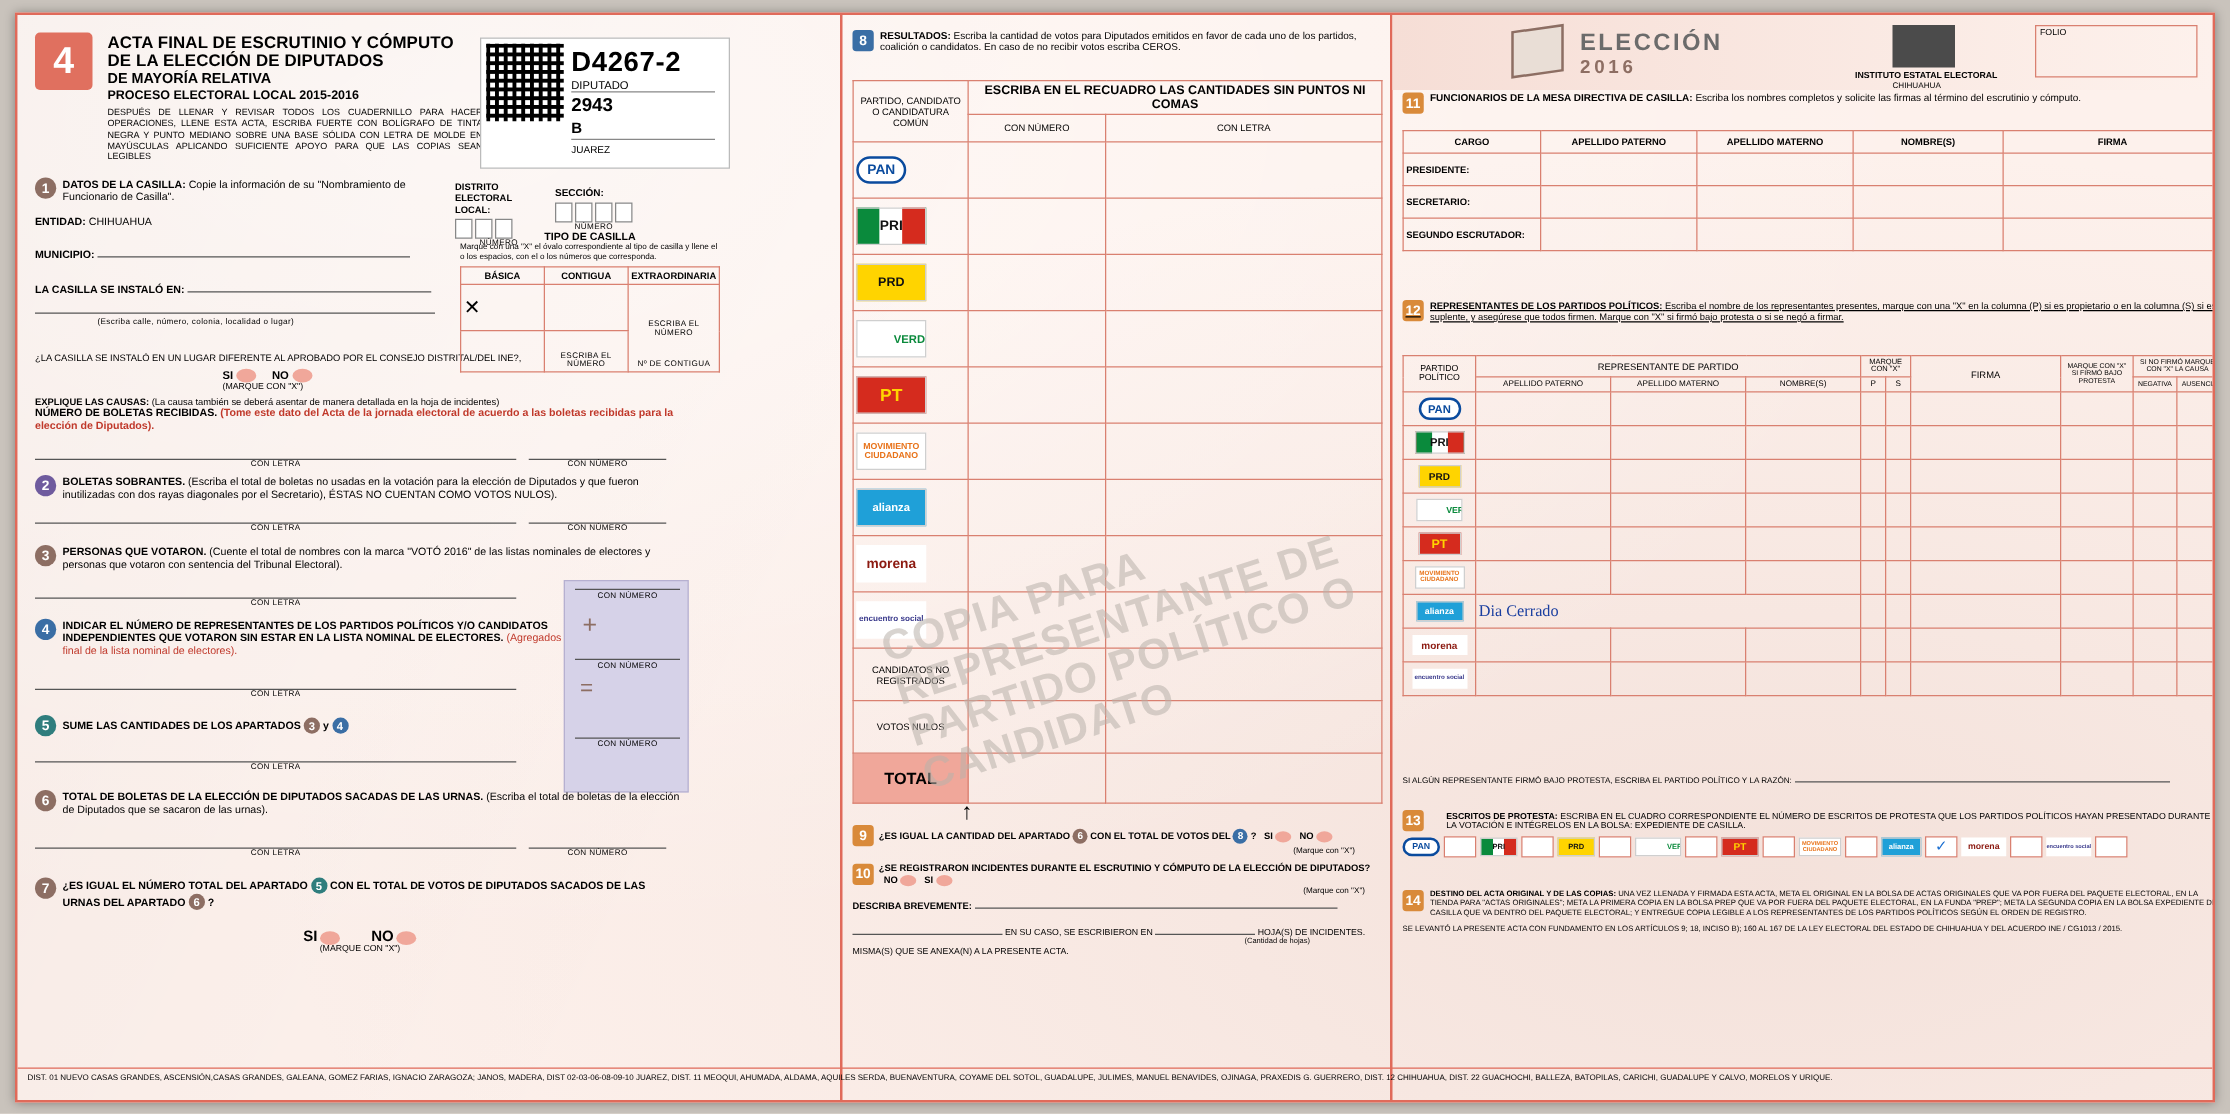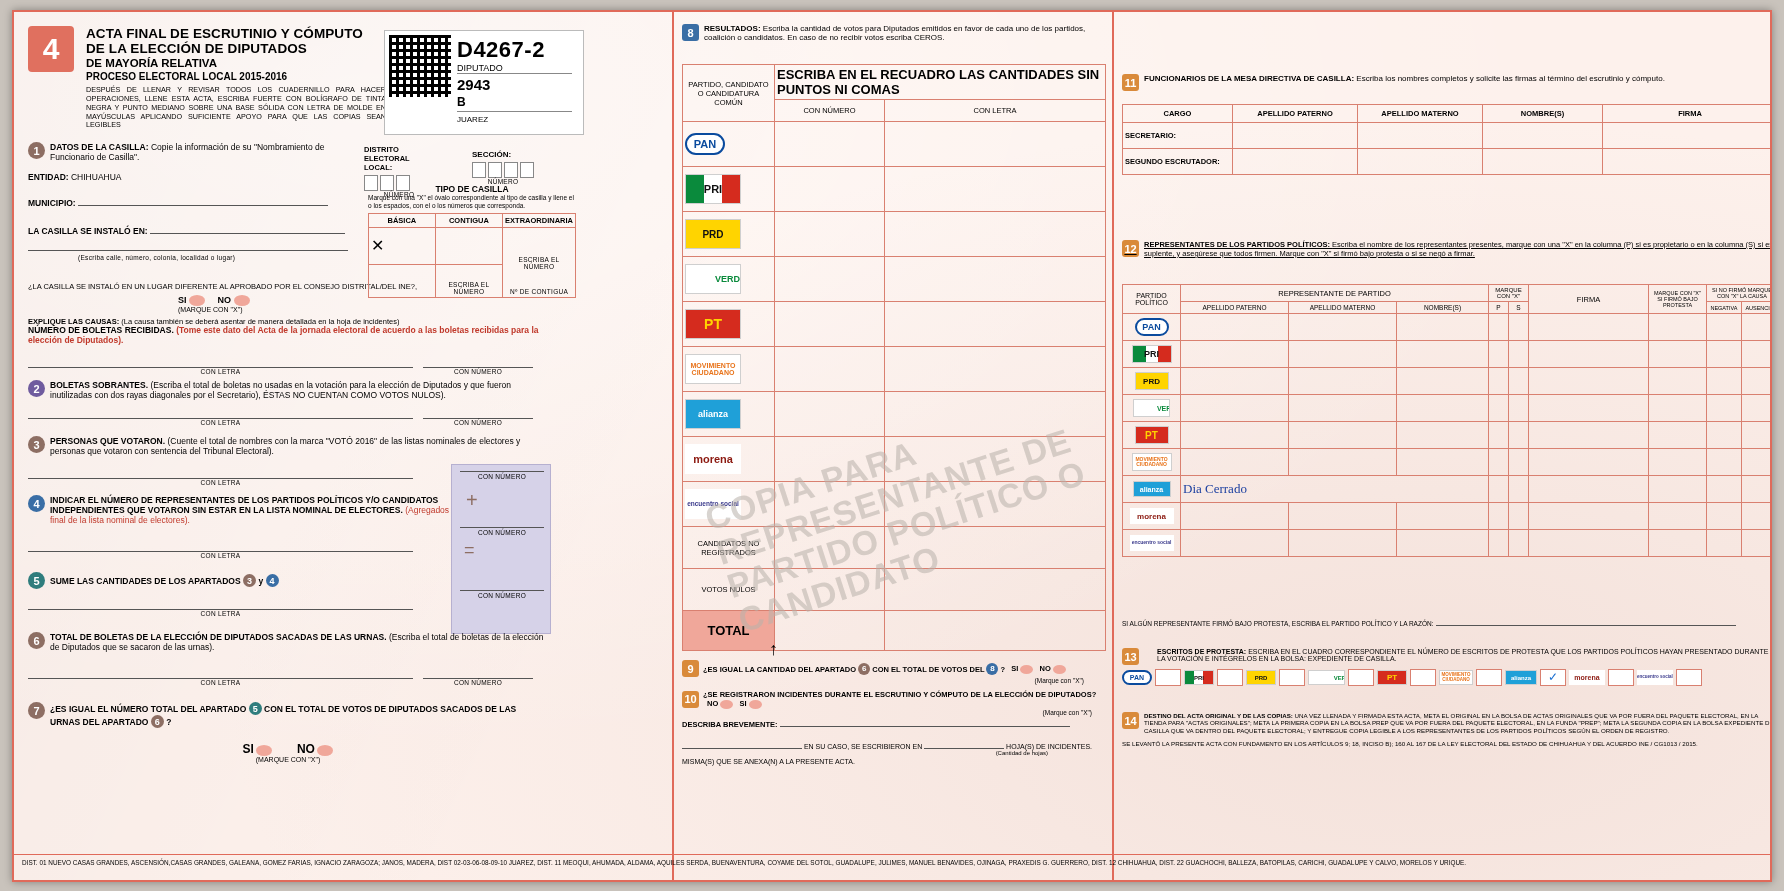--- a/index.html
+++ b/index.html
@@ -178,21 +178,21 @@
 
     <div class="sect" style="left:350px; top:133px;">
       <div style="font-size:7.5px; font-weight:bold; width:70px;">DISTRITO ELECTORAL LOCAL:</div>
       <div class="boxrow" style="margin-top:3px;">
         <div class="minibox"></div>
         <div class="minibox"></div>
         <div class="minibox"></div>
       </div>
       <div class="cap">NÚMERO</div>
     </div>
-    <div class="sect" style="left:430px; top:138px;margin-left:28px;">
+    <div class="sect" style="left:430px; top:138px;">
       <div style="font-size:8px; font-weight:bold;">SECCIÓN:</div>
       <div class="boxrow" style="margin-top:3px;">
         <div class="minibox"></div>
         <div class="minibox"></div>
         <div class="minibox"></div>
         <div class="minibox"></div>
       </div>
       <div class="cap">NÚMERO</div>
     </div>
 
@@ -367,21 +367,21 @@
           <span class="lbl-b">RESULTADOS:</span>
           <span>Escriba la cantidad de votos para Diputados emitidos en favor de cada uno de los partidos, coalición o candidatos. En caso de no recibir votos escriba CEROS.</span>
         </div>
       </div>
     </div>
 
     <table class="gridtbl" style="position:absolute; left:8px; top:52px; width:424px;">
       <tbody>
           <tr>
         <td rowspan="2" style="width:92px; text-align:center; font-size:7.5px; vertical-align:middle;">PARTIDO, CANDIDATO O CANDIDATURA COMÚN</td>
-        <td colspan="2" style="font-weight:bold; font-size:13px; height:26px;margin-left:42px;">ESCRIBA EN EL RECUADRO LAS CANTIDADES SIN PUNTOS NI COMAS</td>
+        <td colspan="2" style="text-align:center; font-weight:bold; font-size:10px; height:26px;margin-left:42px;">ESCRIBA EN EL RECUADRO LAS CANTIDADES SIN PUNTOS NI COMAS</td>
       </tr>
       <tr>
         <td style="width:110px; text-align:center; font-size:7.5px; height:22px;">CON NÚMERO</td>
         <td style="text-align:center; font-size:7.5px;">CON LETRA</td>
       </tr>
 
       <tr style="height:45px;">
         <td>
           <div class="party p-pan">
                 <span>PAN</span>
@@ -522,20 +522,33 @@
         <span style="display:inline-block;width:80px;border-bottom:1px solid #555;"></span>
         <span>HOJA(S) DE INCIDENTES.</span>
       </div>
       <div style="font-size:6px; text-align:right; padding-right:58px;">(Cantidad de hojas)</div>
       <div style="margin-top:2px; font-size:7px;">MISMA(S) QUE SE ANEXA(N) A LA PRESENTE ACTA.</div>
     </div>
   </div>
 
   <div class="col colR">
 
+    <div style="position:absolute; left:0; right:0; top:0; height:60px; background:linear-gradient(90deg,#f6ded6,#fdf1ec);">
+      <div style="position:absolute; left:95px; top:10px; width:42px; height:38px; border:2px solid #8d6e63; transform:skewY(-8deg); background:#e9ded6;"></div>
+      <div style="position:absolute; left:150px; top:12px; font-size:19px; font-weight:bold; color:#6b6b6b; letter-spacing:2px;">ELECCIÓN</div>
+      <div style="position:absolute; left:150px; top:33px; font-size:15px; font-weight:bold; color:#8d6e63; letter-spacing:3px;">2016</div>
+
+      <div style="position:absolute; left:400px; top:8px; width:50px; height:34px; background:#4b4b4b;"></div>
+      <div style="position:absolute; left:370px; top:45px; font-size:7px; font-weight:bold;">INSTITUTO ESTATAL ELECTORAL</div>
+      <div style="position:absolute; left:400px; top:53px; font-size:6.5px;">CHIHUAHUA</div>
+
+      <div style="position:absolute; right:12px; top:8px; width:130px; height:42px; border:1px solid #d98070;">
+        <div style="font-size:7px; padding:2px 3px;">FOLIO</div>
+      </div>
+    </div>
 
     <div class="sect" style="left:8px; top:62px; right:8px; width:656px;">
       <div style="display:flex; gap:5px;">
         <span class="num-badge sq" style="background:#d98a3a;">11</span>
         <div style="font-size:8px;">
           <span class="lbl-b">FUNCIONARIOS DE LA MESA DIRECTIVA DE CASILLA:</span>
           <span>Escriba los nombres completos y solicite las firmas al término del escrutinio y cómputo.</span>
         </div>
       </div>
     </div>
@@ -543,20 +556,27 @@
     <table class="gridtbl" style="position:absolute; left:8px; top:92px; width:656px;">
       <tbody>
           <tr style="height:18px;">
         <th style="width:110px;">CARGO</th>
         <th style="width:125px;">APELLIDO PATERNO</th>
         <th style="width:125px;">APELLIDO MATERNO</th>
         <th style="width:120px;">NOMBRE(S)</th>
         <th>FIRMA</th>
       </tr>
       <tr style="height:26px;">
+        <td style="font-weight:bold;">PRESIDENTE:</td>
+        <td></td>
+            <td></td>
+        <td></td>
+            <td></td>
+      </tr>
+      <tr style="height:26px;">
         <td style="font-weight:bold;">SECRETARIO:</td>
         <td></td>
             <td></td>
         <td></td>
             <td></td>
       </tr>
       <tr style="height:26px;">
         <td style="font-weight:bold;">SEGUNDO ESCRUTADOR:</td>
         <td></td>
             <td></td>
@@ -744,21 +764,21 @@
       </tr>
     </tbody>
       </table>
 
     <div class="sect" style="left:8px; top:606px; width:656px;">
       <span style="font-size:6.5px;">SI ALGÚN REPRESENTANTE FIRMÓ BAJO PROTESTA, ESCRIBA EL PARTIDO POLÍTICO Y LA RAZÓN:</span>
       <span style="display:inline-block;width:300px;border-bottom:1px solid #555;"></span>
     </div>
 
     <div class="sect" style="left:8px; top:636px; width:656px;">
-      <div style="display:flex; gap:18px;">
+      <div style="display:flex; gap:18px;align-items:center;">
         <span class="num-badge sq" style="background:#d98a3a;">13</span>
         <div style="font-size:7px;">
           <span class="lbl-b">ESCRITOS DE PROTESTA:</span>
           <span>ESCRIBA EN EL CUADRO CORRESPONDIENTE EL NÚMERO DE ESCRITOS DE PROTESTA QUE LOS PARTIDOS POLÍTICOS HAYAN PRESENTADO DURANTE LA VOTACIÓN E INTÉGRELOS EN LA BOLSA: EXPEDIENTE DE CASILLA.</span>
         </div>
       </div>
       <div style="display:flex; gap:3px; margin-top:4px; align-items:center;">
         <div class="party p-pan" style="width:30px;height:15px;font-size:7px;">
             <span>PAN</span>
           </div>

